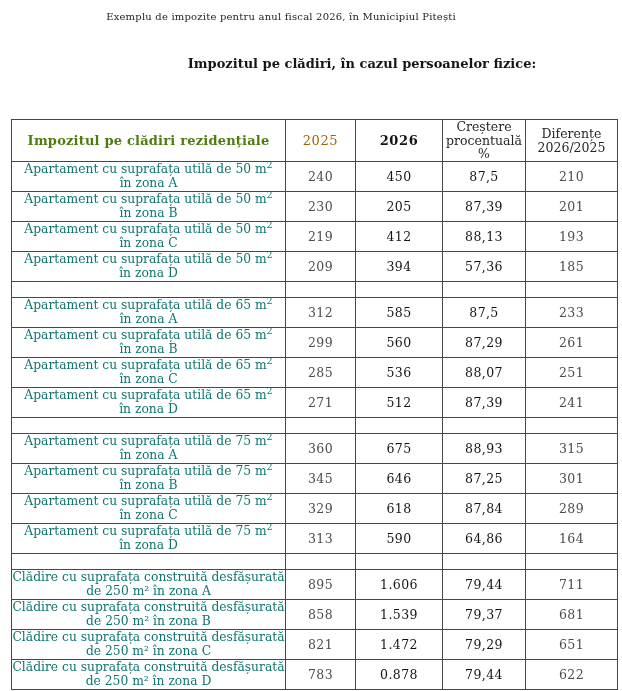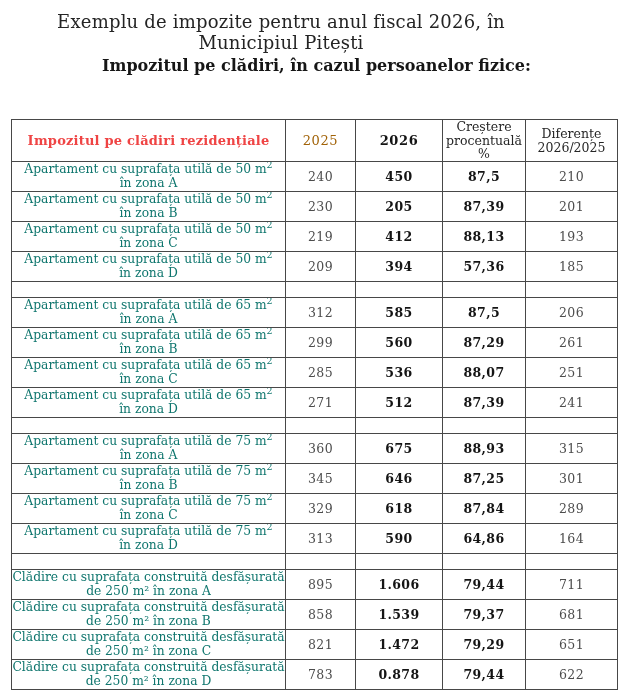--- a/index.html
+++ b/index.html
@@ -16,32 +16,33 @@
     color: #1b1b1b;
   }
   .doc-title {
     position: absolute;
     top: 11px;
     left: 0;
     width: 546px;
     box-sizing: border-box;
     padding-left: 16px;
     text-align: center;
-    font-size: 18px;
+    font-size: 10px;
     letter-spacing: 0.2px;
     color: #242424;
   }
   .doc-subtitle {
     position: absolute;
     top: 56px;
     left: 0;
     width: 622px;
     box-sizing: border-box;
     padding-left: 102px;
-    font-size: 16px;
+    text-align: center;
+    font-size: 13px;
     font-weight: bold;
     color: #161616;
   }
   table.tax {
     position: absolute;
     top: 119px;
     left: 11px;
     border-collapse: collapse;
     table-layout: fixed;
     width: 606px;
@@ -51,21 +52,21 @@
     padding: 0;
     text-align: center;
     vertical-align: middle;
     overflow: hidden;
   }
   thead tr { height: 42px; }
   th.h-label {
     font-size: 13px;
     font-weight: bold;
     letter-spacing: 0.2px;
-    color: #ef4444;
+    color: #4d7c0f;
   }
   th.h-2025 {
     font-weight: normal;
     font-size: 13px;
     letter-spacing: 0.6px;
     color: #a16207;
   }
   th.h-2026 {
     font-weight: bold;
     font-size: 13px;
@@ -92,21 +93,21 @@
     line-height: 0;
   }
   td.v2025, td.vdiff {
     font-size: 12.5px;
     letter-spacing: 0.4px;
     color: #4c4c4c;
     margin-top: 20px;
   }
   td.v2026, td.vpct {
     font-size: 12.5px;
-    font-weight: bold;
+    font-weight: normal;
     letter-spacing: 0.4px;
     color: #141414;
   }
 </style>
 </head>
 <body>
 
 <div class="doc-title">Exemplu de impozite pentru anul fiscal 2026, în Municipiul Pitești</div>
 <div class="doc-subtitle">Impozitul pe clădiri, în cazul persoanelor fizice:</div>
 
@@ -176,21 +177,21 @@
     <td class="vpct"></td>
     <td class="vdiff"></td>
   </tr>
       <tr>
     <td class="c-label">
       <div class="lbl"><span class="l1">Apartament cu suprafața utilă de 65 m</span><sup class="l1sup">2</sup><br><span class="l2">în zona A</span></div>
     </td>
     <td class="v2025">312</td>
     <td class="v2026">585</td>
     <td class="vpct">87,5</td>
-    <td class="vdiff">206</td>
+    <td class="vdiff">233</td>
   </tr>
       <tr>
     <td class="c-label">
       <div class="lbl"><span class="l1">Apartament cu suprafața utilă de 65 m</span><sup class="l1sup">2</sup><br><span class="l2">în zona B</span></div>
     </td>
     <td class="v2025">299</td>
     <td class="v2026">560</td>
     <td class="vpct">87,29</td>
     <td class="vdiff">261</td>
   </tr>

